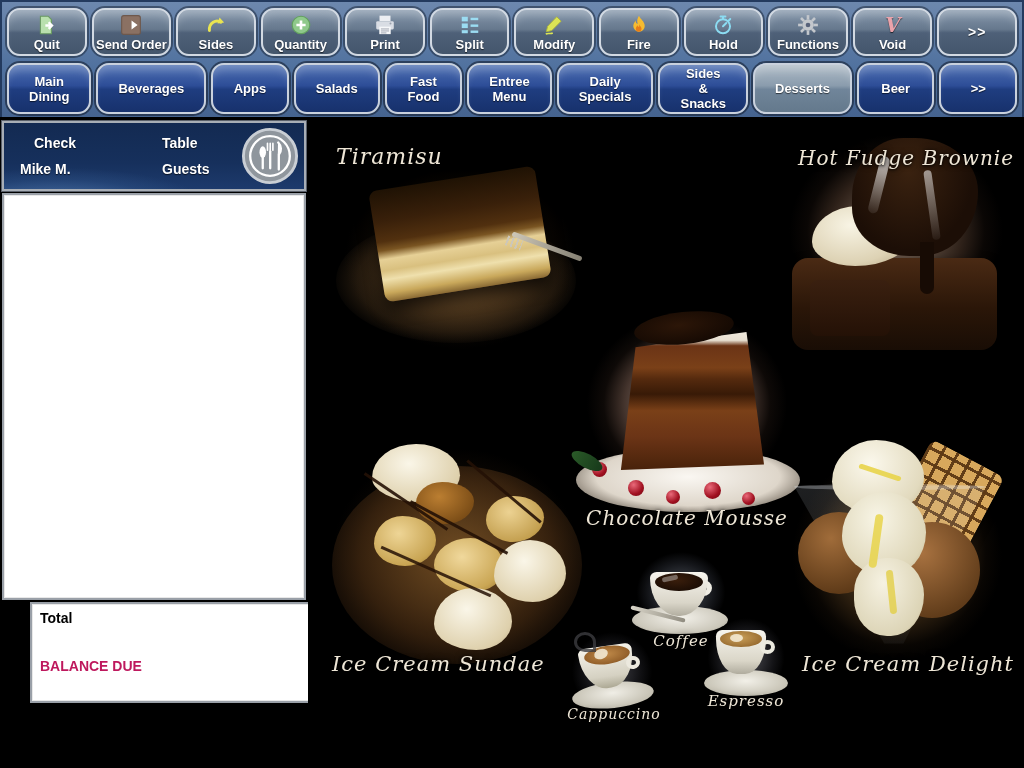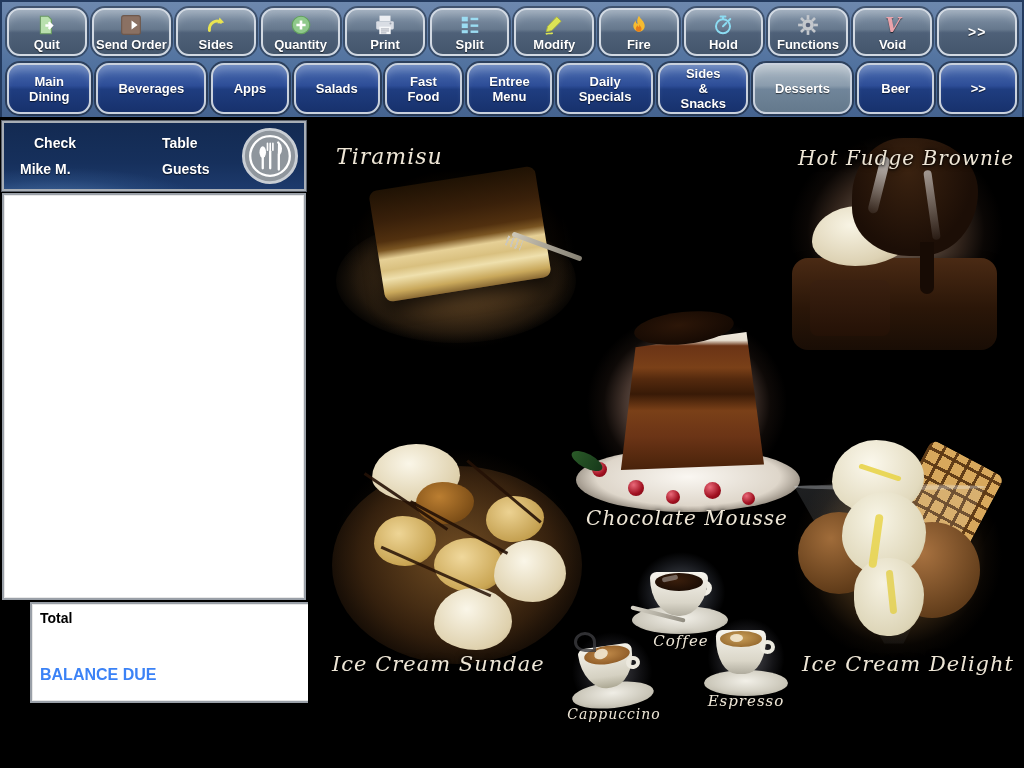--- a/index.html
+++ b/index.html
@@ -54,21 +54,21 @@
 
   #order-list {
     position:absolute; left:2px; top:193px; width:304px; height:407px;
     background:#fff; border:2px solid #9aa0a8; box-shadow:inset 0 0 0 1px #e8e8e8;
   }
   #totals-panel {
     position:absolute; left:2px; top:602px; width:304px; height:101px;
     background:#fff; border:2px solid #9aa0a8; box-shadow:inset 0 0 0 1px #e8e8e8;margin-left:28px;
   }
   #total-label { position:absolute; left:8px; top:6px; color:#000; font-weight:bold; font-size:14px; }
-  #balance-label { position:absolute; left:8px; top:62px; color:#3b82f6; font-weight:bold; font-size:16px; }
+  #balance-label { position:absolute; left:8px; top:54px; color:#be185d; font-weight:bold; font-size:14px; }
 
   
   #menu-canvas { position:absolute; left:308px; top:120px; width:716px; height:648px; background:#000; overflow:hidden; }
   .dessert { position:absolute; cursor:pointer; }
   .art, .shape { position:absolute; }
   .art { inset:0; }
   .photo-label {
     position:absolute; font-family:"DejaVu Serif", serif; font-style:italic;
     color:#eee6d6; text-shadow:0 1px 3px #000, 0 0 6px rgba(0,0,0,.8); letter-spacing:1px; white-space:nowrap;
   }

